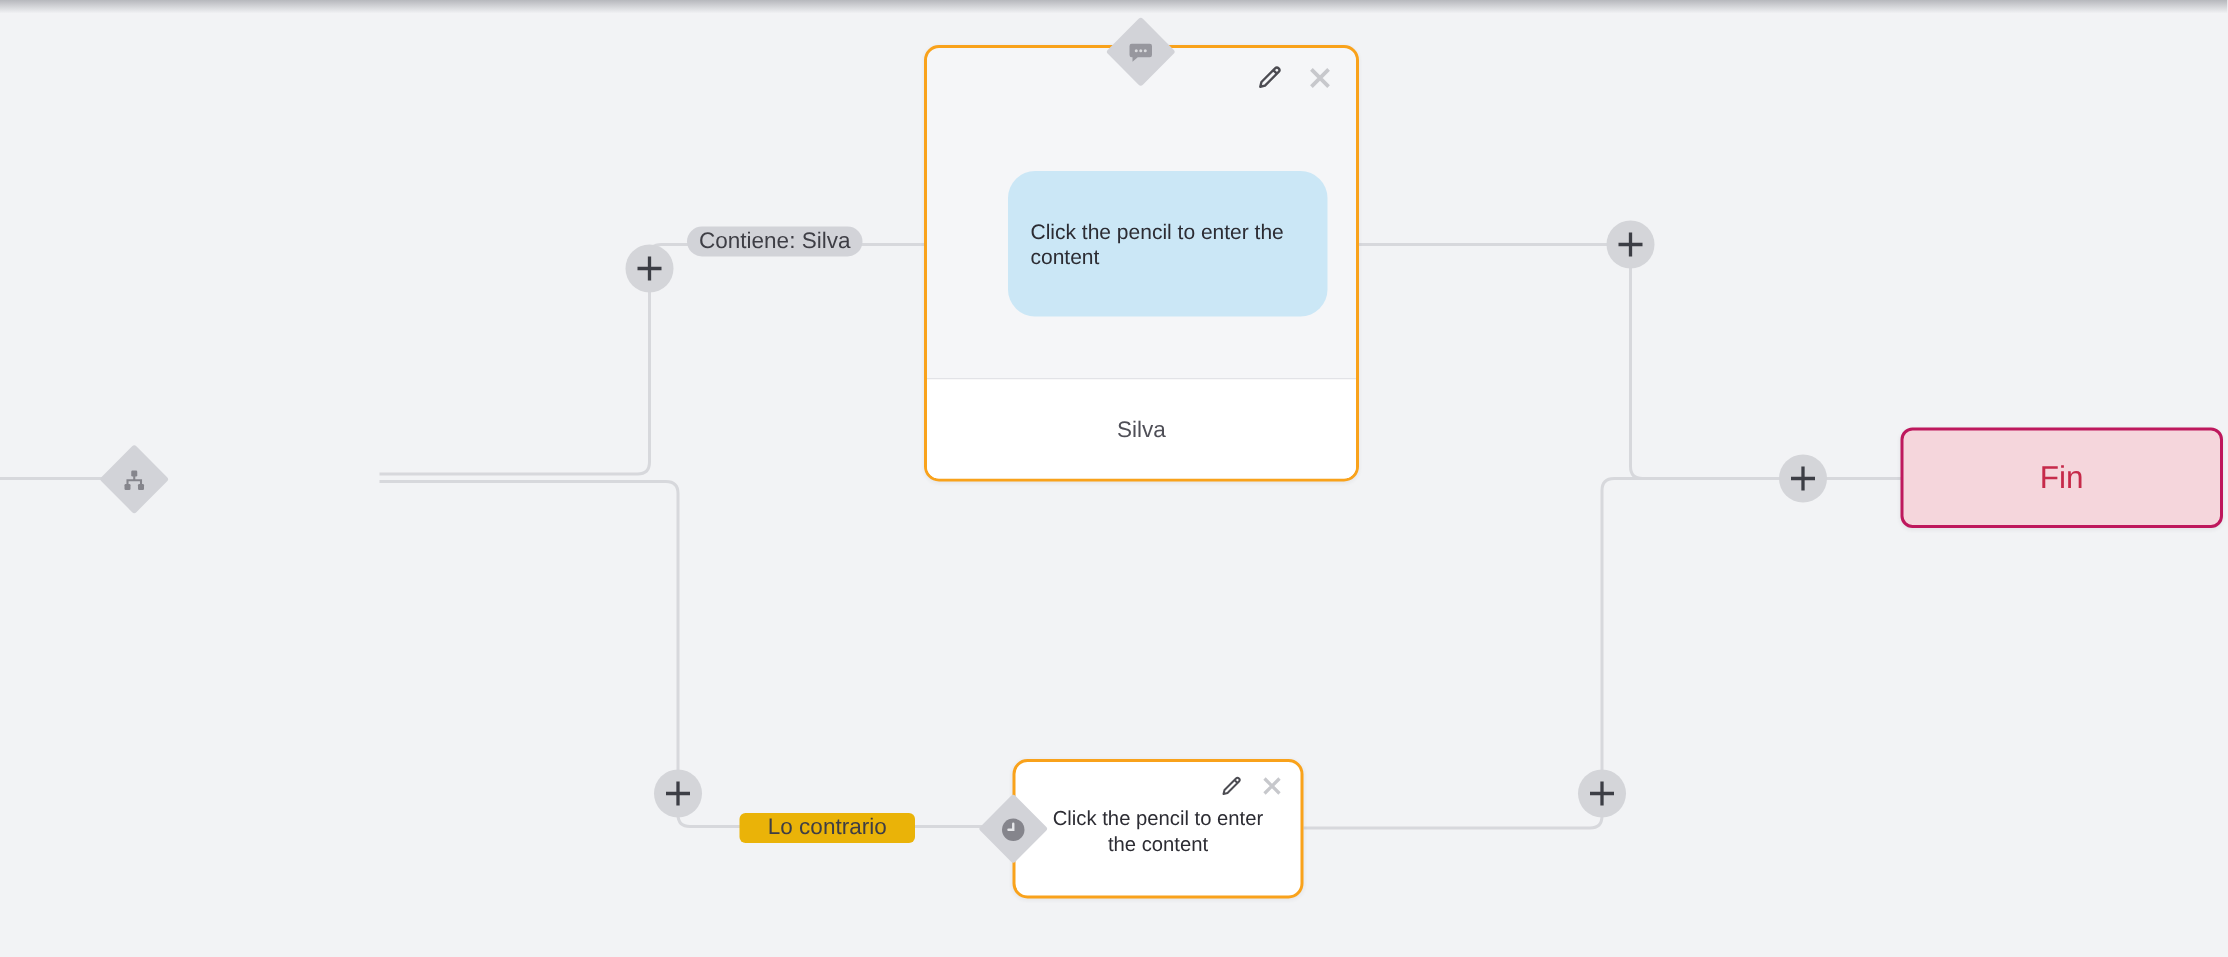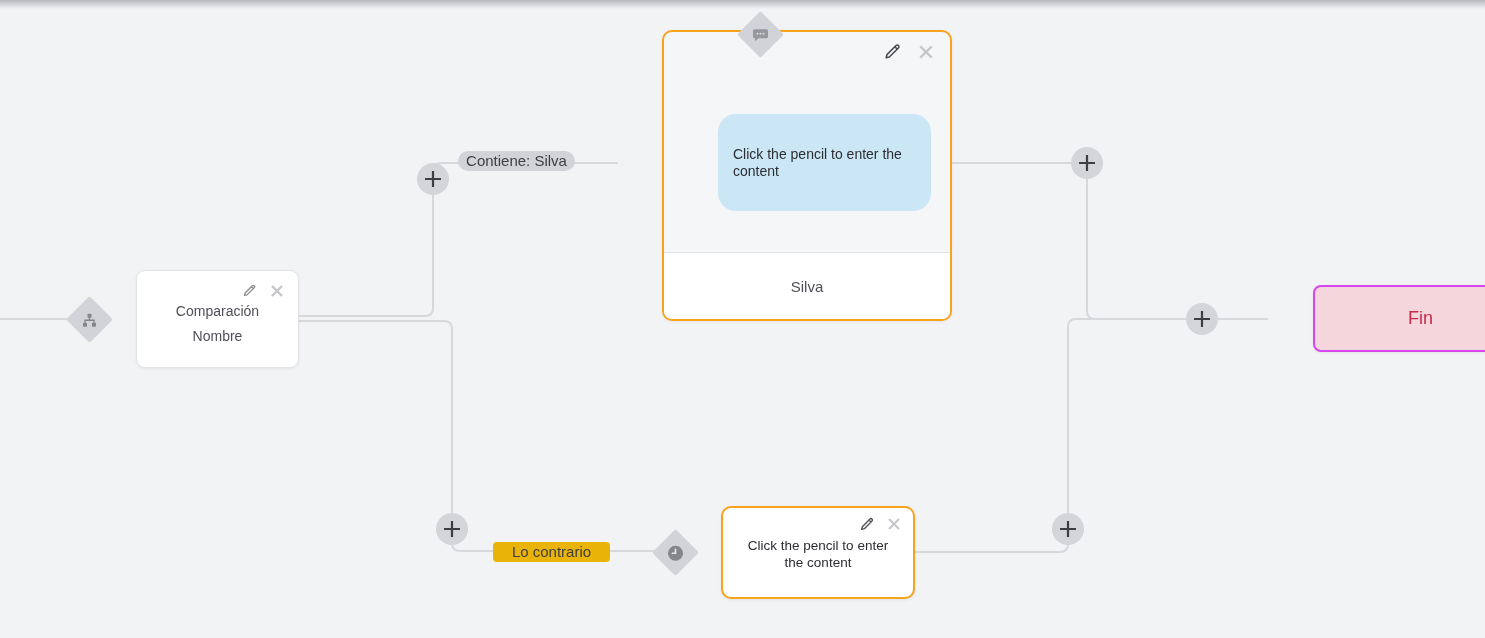--- a/index.html
+++ b/index.html
@@ -33,21 +33,20 @@
     background: #d2d3d8; transform: rotate(45deg);
     z-index: 20; border-radius: 2px;
     display: flex; align-items: center; justify-content: center;
   }
   .diamond .d-icon { transform: rotate(-45deg); display: flex; }
 
   
   .node {
     position: absolute; z-index: 5; background: #ffffff;
     box-shadow: 0 1px 3px rgba(40,40,60,0.07);
-    margin-left: 46px;
   }
   .node-actions {
     position: absolute; display: flex; align-items: center; gap: 15px;
   }
   .icon-btn { cursor: pointer; display: flex; }
 
   
   .node-comparison {
     left: 90px; top: 270px; width: 163px; height: 98px;
     border: 1px solid #e2e3e7; border-radius: 9px;
@@ -87,23 +86,23 @@
   .node-action .node-actions { top: 8px; right: 12px; gap: 12px; }
   .node-action .body-text {
     position: absolute; top: 30px; left: 0; right: 0;
     padding: 0 14px; text-align: center;
     font-size: 13.5px; line-height: 1.25; color: #2c2c33;
   }
 
   
   .node-end {
     left: 1267px; top: 285px; width: 215px; height: 67px;
-    background: #f5d6dc; border: 2px solid #d946ef; border-radius: 8px;
-    display: flex; align-items: center; justify-content: center;
-    font-size: 18px; color: #c62a4a;
+    background: #f5d6dc; border: 2px solid #be185d; border-radius: 8px;
+    display: flex; align-items: center; justify-content: center;
+    font-size: 21px; color: #c62a4a;
   }
 
   
   .edge-label {
     position: absolute; z-index: 8; height: 20px; line-height: 20px;
     font-size: 15px; color: #3e3e45; text-align: center;
   }
   .edge-label.gray {
     left: 458px; top: 151px; width: 117px;
     background: #d2d3d8; border-radius: 10px;
@@ -148,38 +147,20 @@
     <svg width="18" height="18" viewBox="0 0 18 18">
       <path d="M9 1 V17 M1 9 H17" stroke="#3c3e45" stroke-width="2.2" fill="none"></path>
     </svg>
   </div>
   <div class="plus" style="left:1186px; top:303px;">
     <svg width="18" height="18" viewBox="0 0 18 18">
       <path d="M9 1 V17 M1 9 H17" stroke="#3c3e45" stroke-width="2.2" fill="none"></path>
     </svg>
   </div>
 
-  <div class="node node-comparison">
-    <div class="node-actions">
-      <span class="icon-btn">
-        <svg width="15" height="15" viewBox="0 0 24 24">
-          <path d="M4 20 l1-4 L16.5 4.5 a2 2 0 0 1 3 3 L8 19 l-4 1z M15 6 l3 3" fill="none" stroke="#8a8a92" stroke-width="2" stroke-linejoin="round"></path>
-        </svg>
-      </span>
-      <span class="icon-btn">
-        <svg width="14" height="14" viewBox="0 0 14 14">
-          <path d="M2 2 L12 12 M12 2 L2 12" stroke="#c7c8cc" stroke-width="2.4" fill="none"></path>
-        </svg>
-      </span>
-    </div>
-    <div class="titles">
-      <div class="line">Comparación</div>
-      <div class="line">Nombre</div>
-    </div>
-  </div>
 
   <div class="diamond" style="left:73px; top:303px;">
     <span class="d-icon">
       <svg width="14" height="14" viewBox="0 0 14 14">
         <path d="M7 4 V7 M7 7 H2.5 V9.5 M7 7 H11.5 V9.5" stroke="#85858c" stroke-width="1.4" fill="none"></path>
         <rect x="5" y="0.5" width="4" height="4" rx="0.8" fill="#85858c"></rect>
         <rect x="0.5" y="9.5" width="4" height="4" rx="0.8" fill="#85858c"></rect>
         <rect x="9.5" y="9.5" width="4" height="4" rx="0.8" fill="#85858c"></rect>
       </svg>
     </span>

